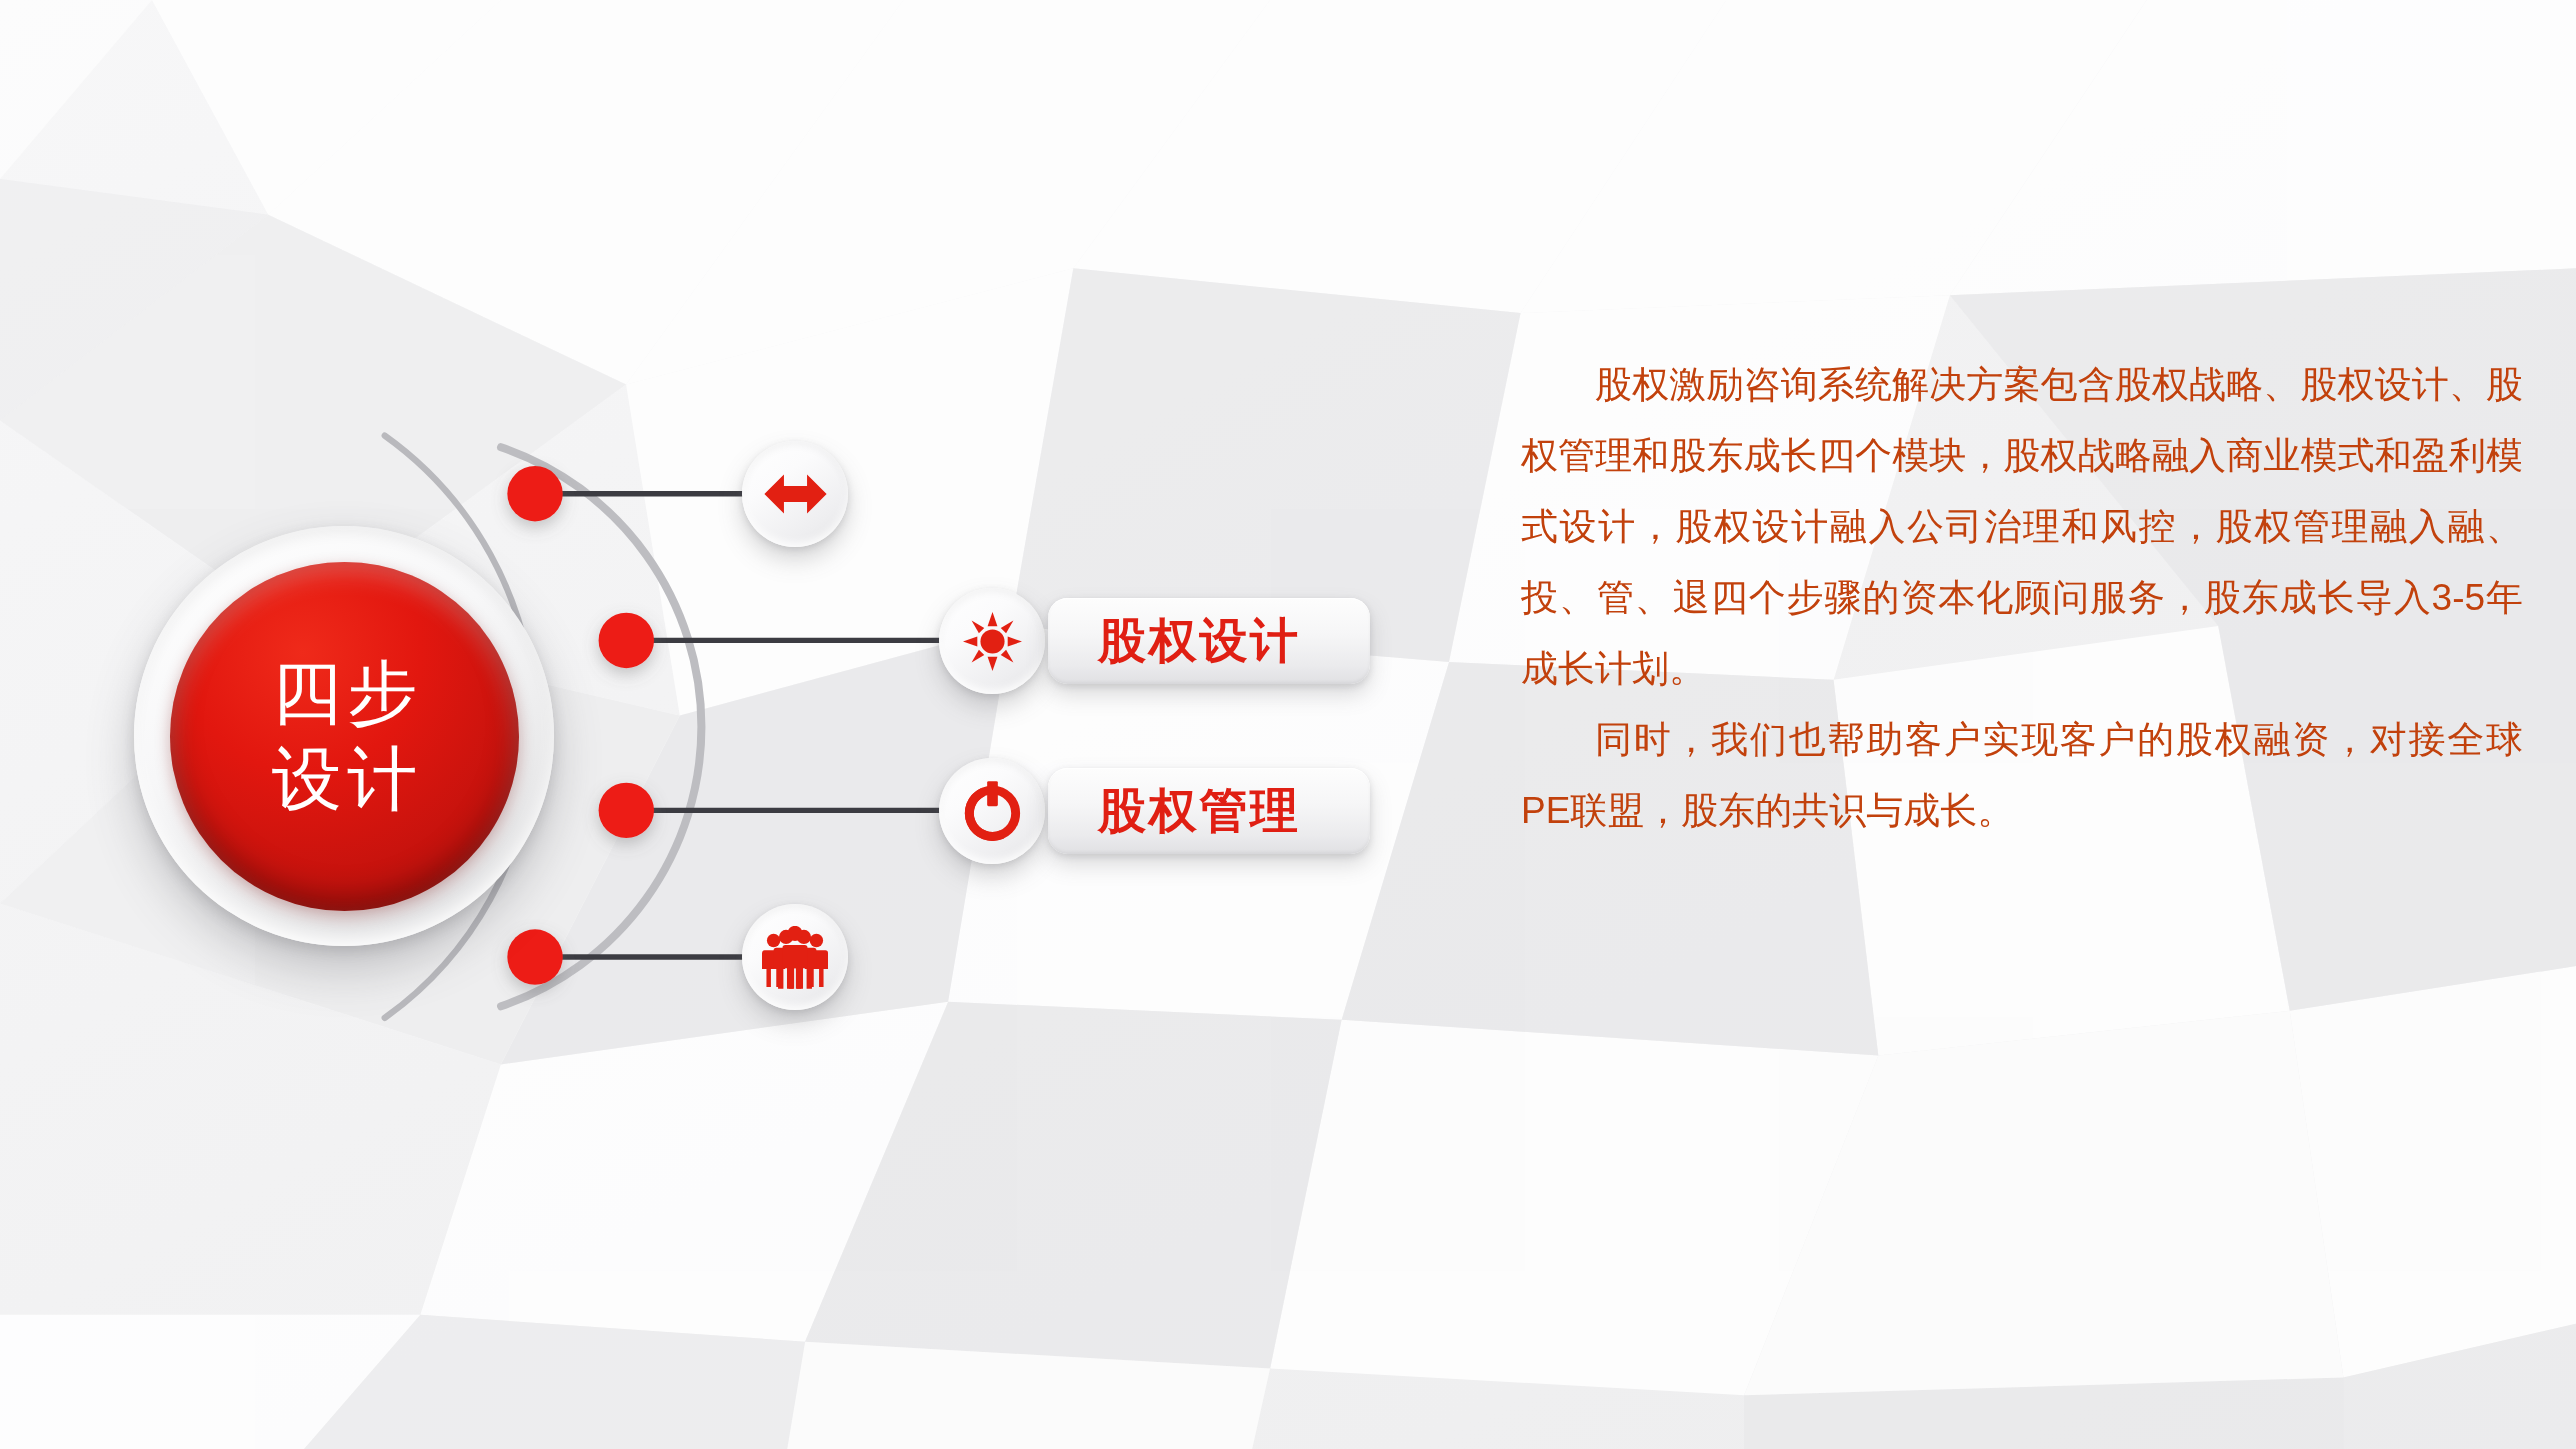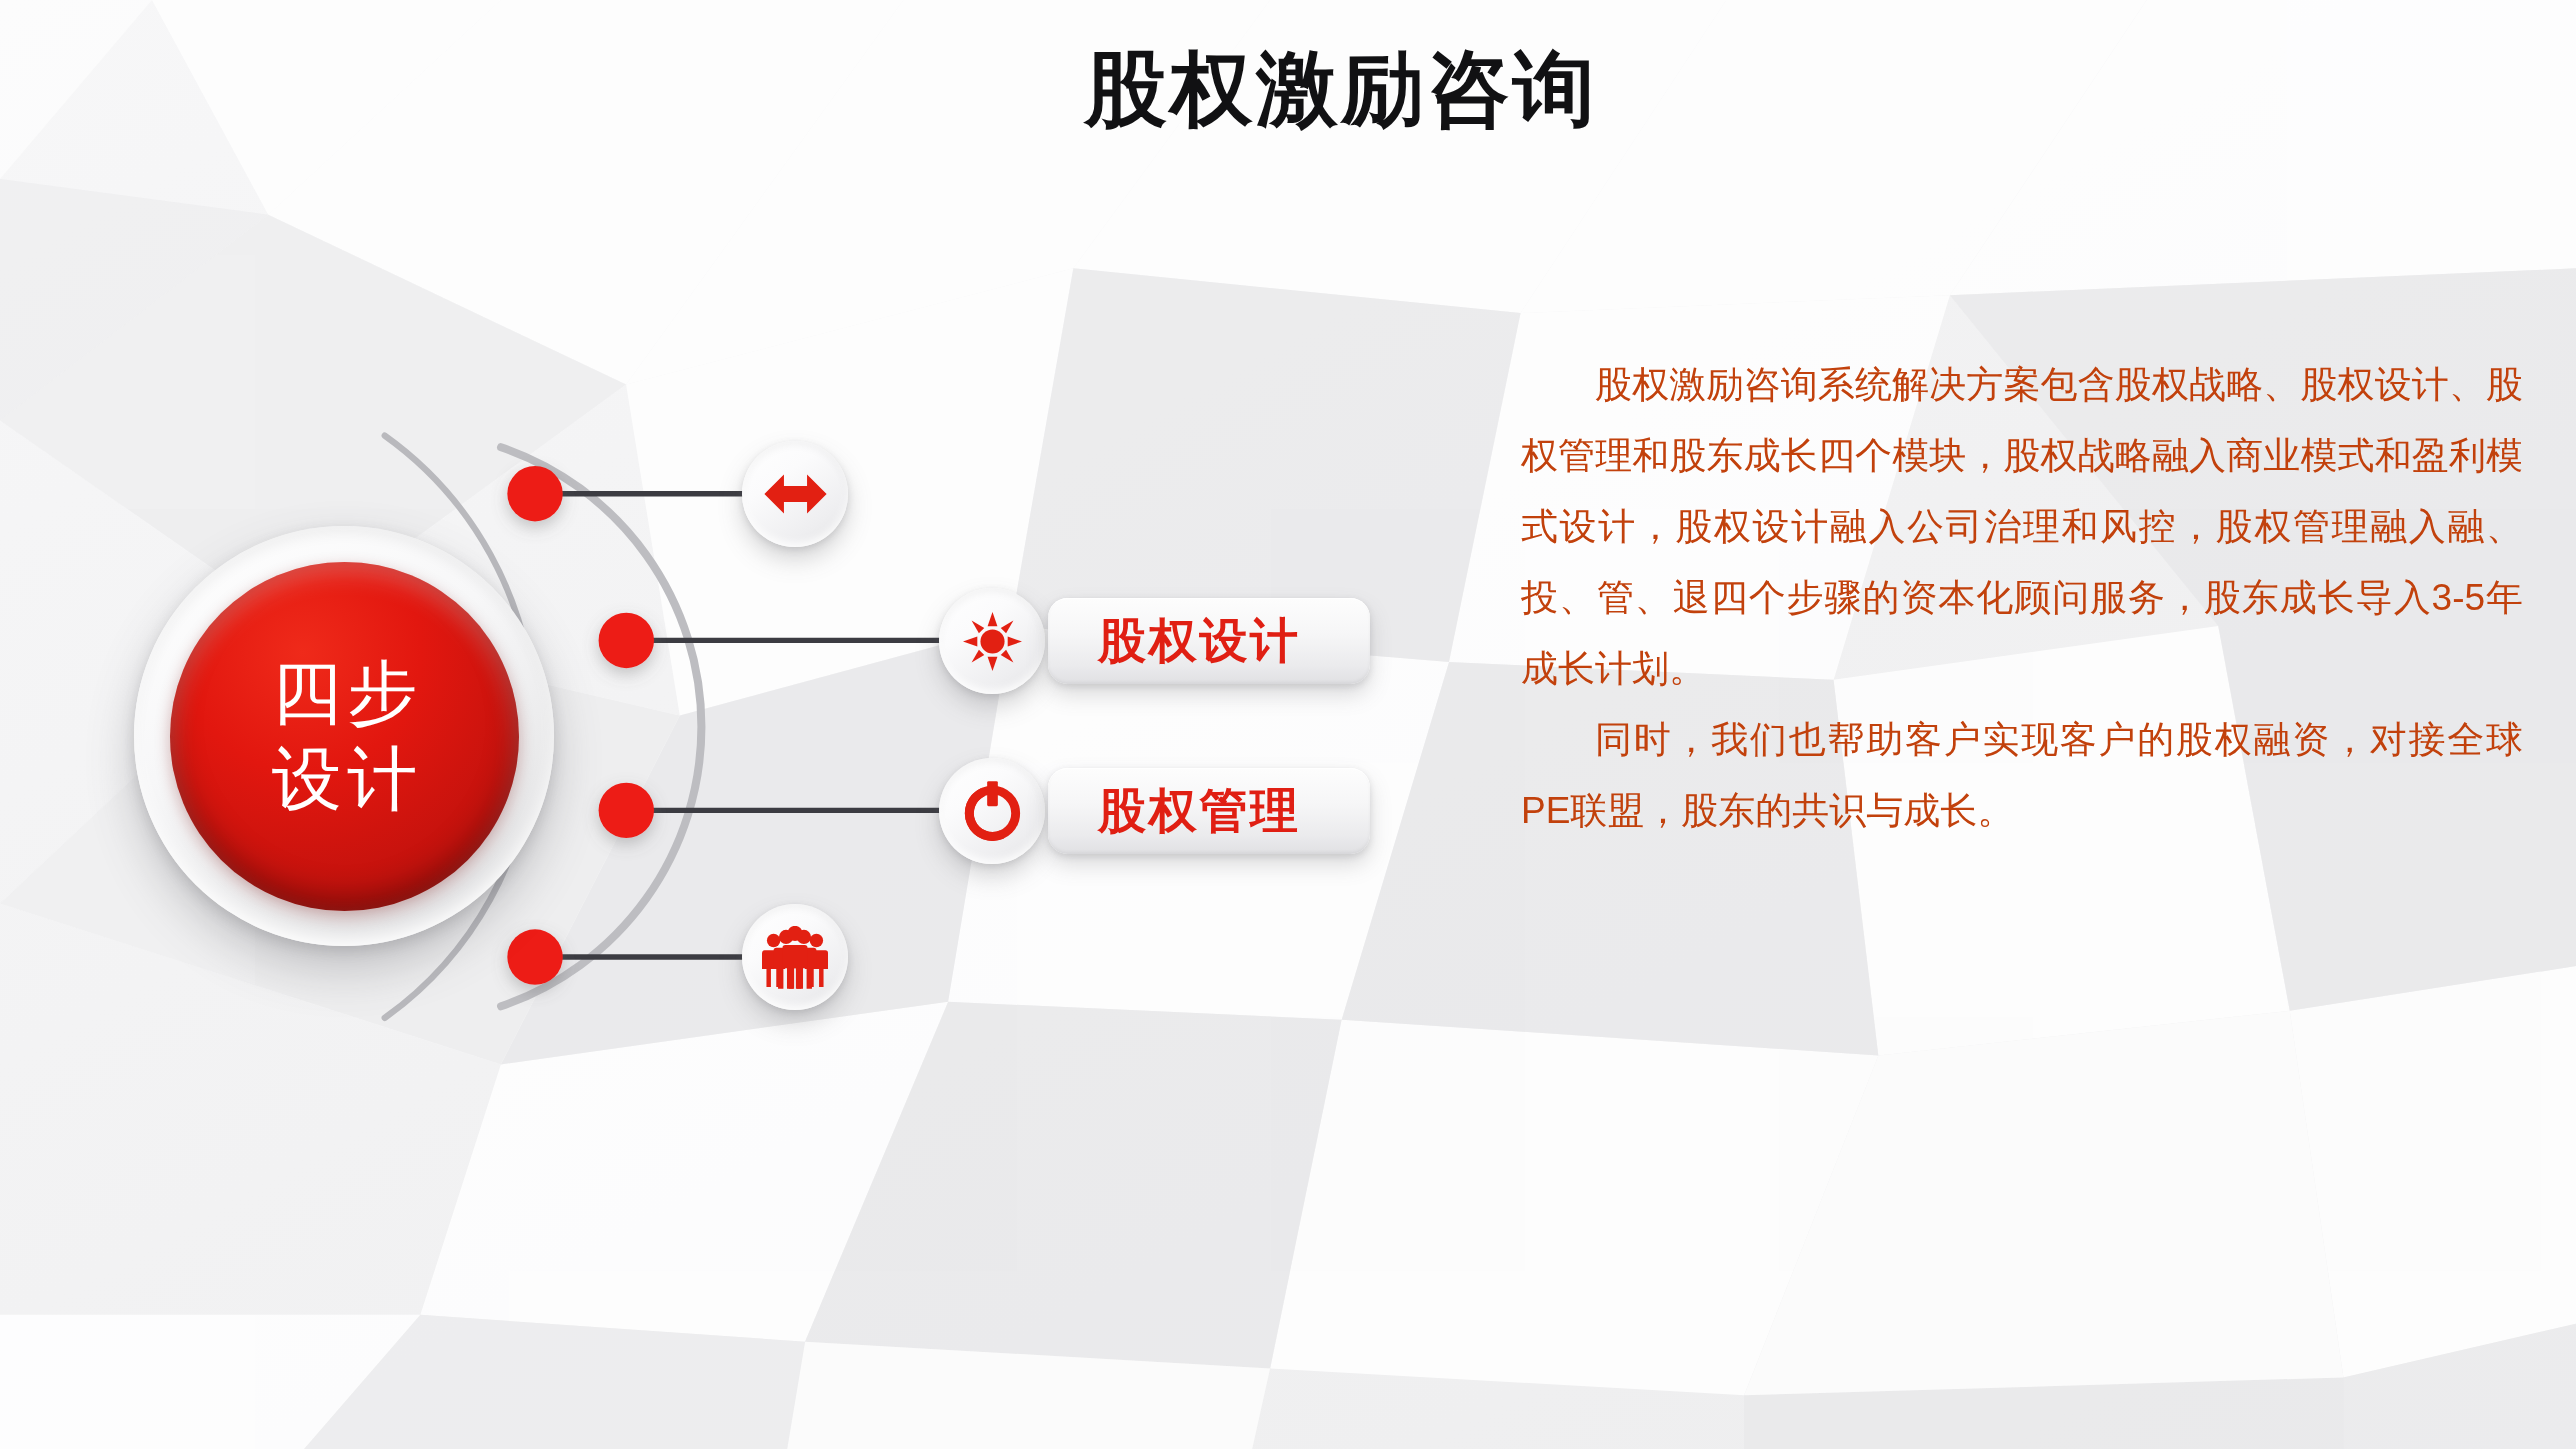--- a/index.html
+++ b/index.html
@@ -148,23 +148,20 @@
         <polygon points="2100,1180 2560,1130 2620,1540 1950,1560"></polygon>
       </g>
       <g fill="#e9e9eb" opacity=".5">
         <polygon points="0,200 300,240 0,470"></polygon>
         <polygon points="470,1470 900,1500 880,1620 340,1620"></polygon>
         <polygon points="2880,1480 2880,1620 2620,1620 2620,1540"></polygon>
       </g>
     </svg>
   </div>
 
-  <div class="title">
-    <span class="title-inner">股权激励咨询</span>
-  </div>
 
   <div class="diagram">
 
     <svg viewBox="0 0 1700 1620" preserveAspectRatio="none">
       <defs>
         <linearGradient id="arcg" x1="0" y1="0" x2="0" y2="1">
           <stop offset="0%" stop-color="#c9c9cc"></stop>
           <stop offset="50%" stop-color="#9a9a9f"></stop>
           <stop offset="100%" stop-color="#c9c9cc"></stop>
         </linearGradient>

